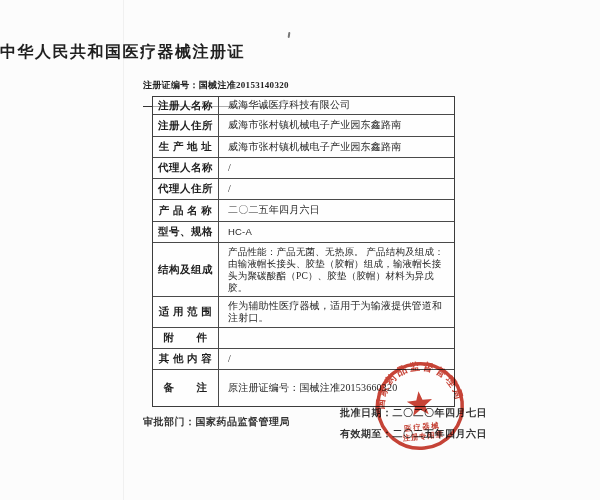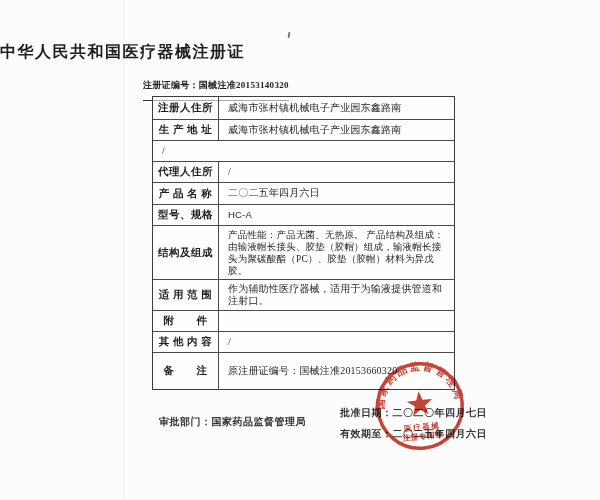--- a/index.html
+++ b/index.html
@@ -12,21 +12,21 @@
   }
   .scan-line{position:absolute;left:123px;top:0;width:1px;height:500px;background:#f0f0f0;}
   .speck{position:absolute;left:288px;top:32px;width:2px;height:6px;background:#777;transform:rotate(8deg);border-radius:1px;}
   .doc-title{
     position:absolute;top:42px;left:0;width:600px;text-align:left;
     font-size:16px;font-weight:bold;letter-spacing:1.5px;color:#1f1f1f;
   }
   .reg-line{
     position:absolute;left:143px;top:79px;
     font-size:9px;font-weight:bold;color:#222;
-    border-bottom:1px solid #333;padding-bottom:8px;letter-spacing:.3px;
+    border-bottom:1px solid #333;padding-bottom:14px;letter-spacing:.3px;
   }
   .cert-table{
     position:absolute;left:152px;top:96px;width:303px;
     border:1.5px solid #3c3c3c;background:rgba(255,255,255,.6);
     box-sizing:border-box;
   }
   .row{display:flex;box-sizing:border-box;}
   .row + .row{border-top:1px solid #4a4a4a;}
   .label-cell{
     width:66px;min-width:66px;box-sizing:border-box;
@@ -34,49 +34,54 @@
     display:flex;align-items:center;justify-content:center;
     font-weight:bold;font-size:10.5px;color:#1e1e1e;
     letter-spacing:.5px;text-align:center;
   }
   .value-cell{
     flex:1;display:flex;align-items:center;
     padding:1px 4px 1px 9px;font-size:10px;color:#262626;
     line-height:12.5px;letter-spacing:.2px;box-sizing:border-box;
   }
   .value-small{font-size:9.5px;line-height:12px;}
-  .footer-dept{position:absolute;left:143px;top:415px;font-size:10px;font-weight:bold;color:#333;letter-spacing:.5px;margin-left:16px;}
+  .footer-dept{position:absolute;left:143px;top:415px;font-size:10px;font-weight:bold;color:#333;letter-spacing:.5px;}
   .footer-date1{position:absolute;left:340px;top:406px;font-size:10px;font-weight:bold;color:#333;letter-spacing:.5px;}
   .footer-date2{position:absolute;left:340px;top:427px;font-size:10px;font-weight:bold;color:#333;letter-spacing:.5px;}
   .seal{
     position:absolute;left:373px;top:359px;width:94px;height:94px;
     mix-blend-mode:multiply;opacity:.93;transform:rotate(-6deg);
     pointer-events:none;
   }
 </style>
 </head>
 <body>
 
 <div class="scan-line"></div>
 <div class="speck"></div>
 
 <div class="doc-title">中华人民共和国医疗器械注册证</div>
 
 <div class="reg-line">注册证编号：国械注准20153140320</div>
 
 <div class="cert-table">
+  <div class="row" style="height:17px">
+    <div class="label-cell">注册人名称</div>
+    <div class="value-cell">威海华诚医疗科技有限公司</div>
+  </div>
   <div class="row" style="height:22px">
     <div class="label-cell">注册人住所</div>
     <div class="value-cell">威海市张村镇机械电子产业园东鑫路南</div>
   </div>
   <div class="row" style="height:21px">
     <div class="label-cell">生 产 地 址</div>
     <div class="value-cell">威海市张村镇机械电子产业园东鑫路南</div>
   </div>
   <div class="row" style="height:21px">
+    <div class="label-cell">代理人名称</div>
     <div class="value-cell">/</div>
   </div>
   <div class="row" style="height:21px">
     <div class="label-cell">代理人住所</div>
     <div class="value-cell">/</div>
   </div>
   <div class="row" style="height:22px">
     <div class="label-cell">产 品 名 称</div>
     <div class="value-cell">二〇二五年四月六日</div>
   </div>

